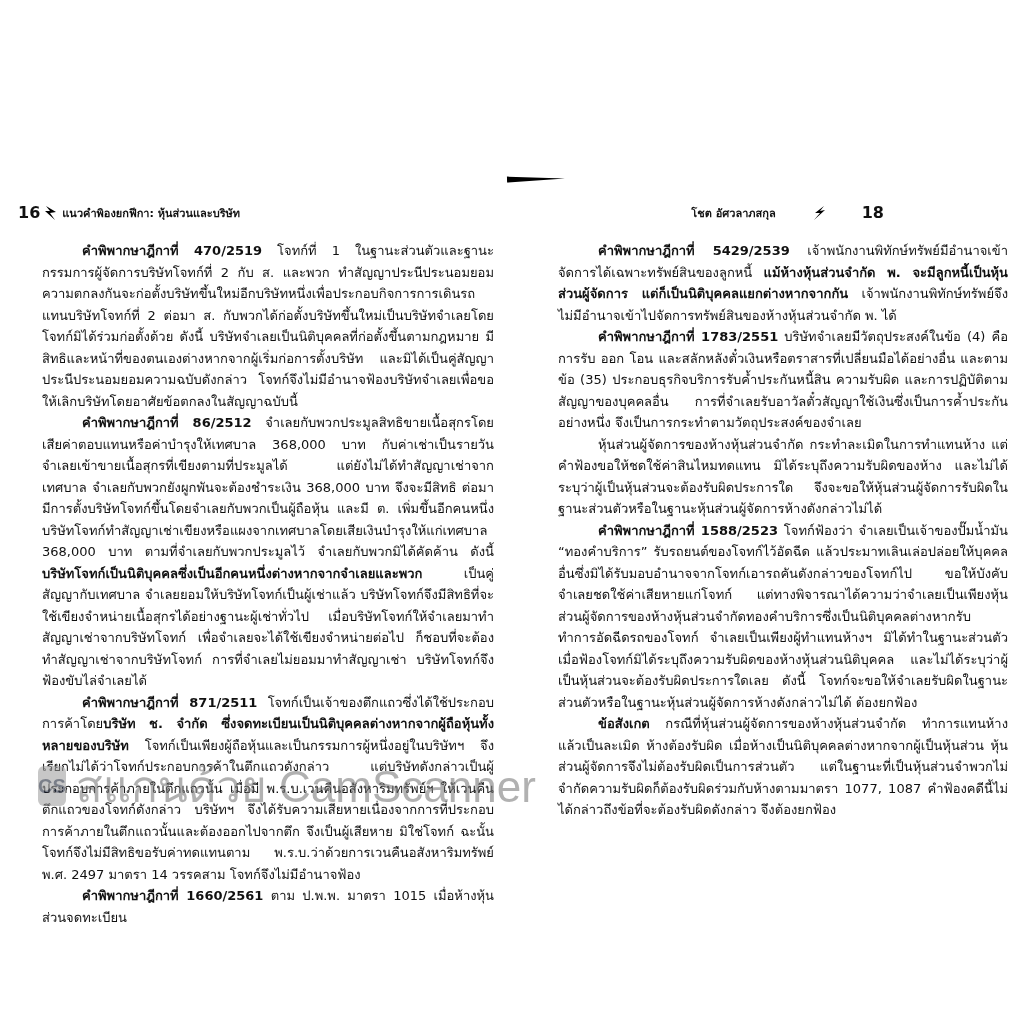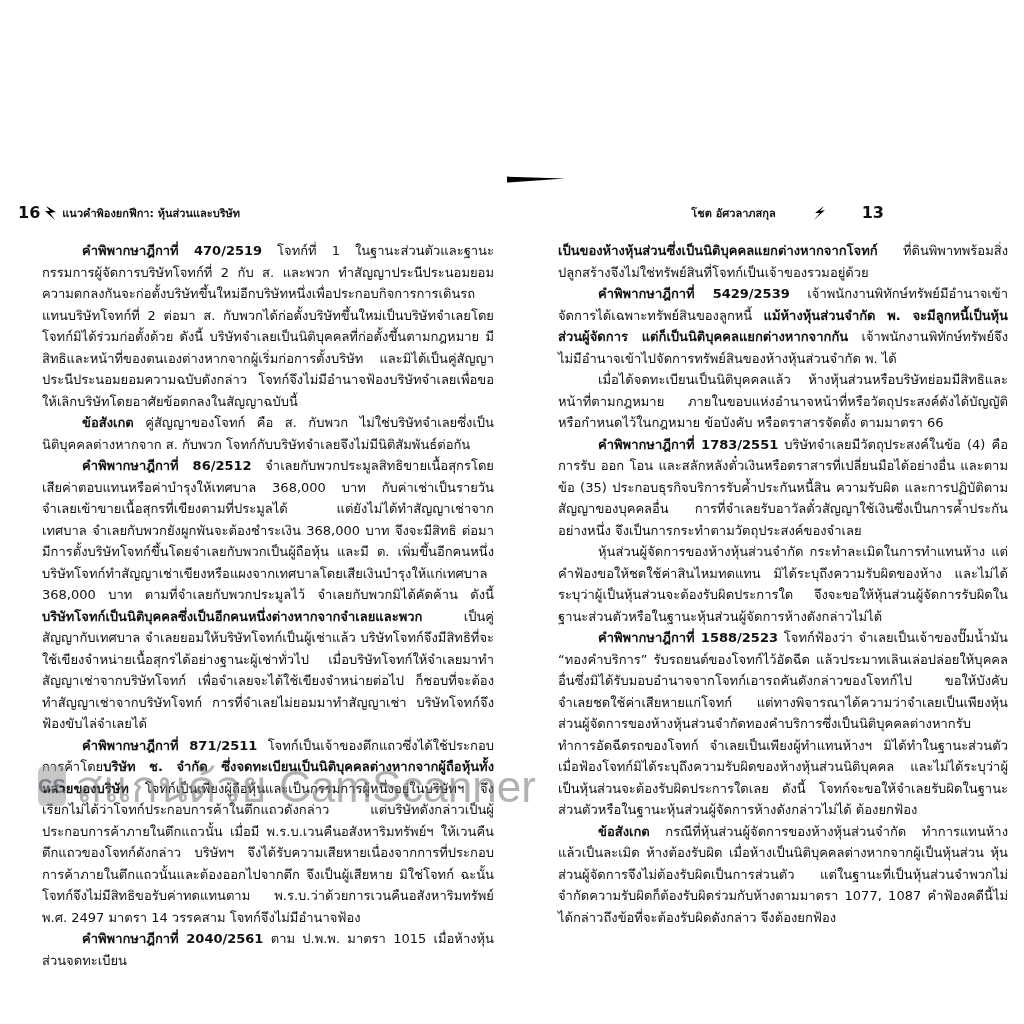--- a/index.html
+++ b/index.html
@@ -47,35 +47,32 @@
         <path d="M2 1 L12 7 L6 8 L11 15 L1 6 L6 6 Z" fill="#000"></path>
       </svg>
     <span>แนวคำพิองยกฟีกา: หุ้นส่วนและบริษัท</span>
   </div>
 
   <div class="header right">
     <span>โชต อัศวลาภสกุล</span>
     <svg class="leaf" viewBox="0 0 14 16">
         <path d="M12 1 L3 8 L8 8 L2 15 L13 5 L8 6 Z" fill="#000"></path>
       </svg>
-    <span class="pnum">13</span>
+    <span class="pnum">18</span>
   </div>
 
   <div class="page left">
     <p><b>คำพิพากษาฎีกาที่ 470/2519</b><span> โจทก์ที่ 1 ในฐานะส่วนตัวและฐานะกรรมการผู้จัดการบริษัทโจทก์ที่ 2 กับ ส. และพวก ทำสัญญาประนีประนอมยอมความตกลงกันจะก่อตั้งบริษัทขึ้นใหม่อีกบริษัทหนึ่งเพื่อประกอบกิจการการเดินรถแทนบริษัทโจทก์ที่ 2 ต่อมา ส. กับพวกได้ก่อตั้งบริษัทขึ้นใหม่เป็นบริษัทจำเลยโดยโจทก์มิได้ร่วมก่อตั้งด้วย ดังนี้ บริษัทจำเลยเป็นนิติบุคคลที่ก่อตั้งขึ้นตามกฎหมาย มีสิทธิและหน้าที่ของตนเองต่างหากจากผู้เริ่มก่อการตั้งบริษัท และมิได้เป็นคู่สัญญาประนีประนอมยอมความฉบับดังกล่าว โจทก์จึงไม่มีอำนาจฟ้องบริษัทจำเลยเพื่อขอให้เลิกบริษัทโดยอาศัยข้อตกลงในสัญญาฉบับนี้</span></p>
-    <p><b>ข้อสังเกต</b><span> คู่สัญญาของโจทก์ คือ ส. กับพวก ไม่ใช่บริษัทจำเลยซึ่งเป็นนิติบุคคลต่างหากจาก ส. กับพวก โจทก์กับบริษัทจำเลยจึงไม่มีนิติสัมพันธ์ต่อกัน</span></p>
     <p><b>คำพิพากษาฎีกาที่ 86/2512</b><span> จำเลยกับพวกประมูลสิทธิขายเนื้อสุกรโดยเสียค่าตอบแทนหรือค่าบำรุงให้เทศบาล 368,000 บาท กับค่าเช่าเป็นรายวัน จำเลยเข้าขายเนื้อสุกรที่เขียงตามที่ประมูลได้ แต่ยังไม่ได้ทำสัญญาเช่าจากเทศบาล จำเลยกับพวกยังผูกพันจะต้องชำระเงิน 368,000 บาท จึงจะมีสิทธิ ต่อมามีการตั้งบริษัทโจทก์ขึ้นโดยจำเลยกับพวกเป็นผู้ถือหุ้น และมี ต. เพิ่มขึ้นอีกคนหนึ่ง บริษัทโจทก์ทำสัญญาเช่าเขียงหรือแผงจากเทศบาลโดยเสียเงินบำรุงให้แก่เทศบาล 368,000 บาท ตามที่จำเลยกับพวกประมูลไว้ จำเลยกับพวกมิได้คัดค้าน ดังนี้ </span><b>บริษัทโจทก์เป็นนิติบุคคลซึ่งเป็นอีกคนหนึ่งต่างหากจากจำเลยและพวก</b><span> เป็นคู่สัญญากับเทศบาล จำเลยยอมให้บริษัทโจทก์เป็นผู้เช่าแล้ว บริษัทโจทก์จึงมีสิทธิที่จะใช้เขียงจำหน่ายเนื้อสุกรได้อย่างฐานะผู้เช่าทั่วไป เมื่อบริษัทโจทก์ให้จำเลยมาทำสัญญาเช่าจากบริษัทโจทก์ เพื่อจำเลยจะได้ใช้เขียงจำหน่ายต่อไป ก็ชอบที่จะต้องทำสัญญาเช่าจากบริษัทโจทก์ การที่จำเลยไม่ยอมมาทำสัญญาเช่า บริษัทโจทก์จึงฟ้องขับไล่จำเลยได้</span></p>
     <p><b>คำพิพากษาฎีกาที่ 871/2511</b><span> โจทก์เป็นเจ้าของตึกแถวซึ่งได้ใช้ประกอบการค้าโดย</span><b>บริษัท ช. จำกัด ซึ่งจดทะเบียนเป็นนิติบุคคลต่างหากจากผู้ถือหุ้นทั้งหลายของบริษัท</b><span> โจทก์เป็นเพียงผู้ถือหุ้นและเป็นกรรมการผู้หนึ่งอยู่ในบริษัทฯ จึงเรียกไม่ได้ว่าโจทก์ประกอบการค้าในตึกแถวดังกล่าว แต่บริษัทดังกล่าวเป็นผู้ประกอบการค้าภายในตึกแถวนั้น เมื่อมี พ.ร.บ.เวนคืนอสังหาริมทรัพย์ฯ ให้เวนคืนตึกแถวของโจทก์ดังกล่าว บริษัทฯ จึงได้รับความเสียหายเนื่องจากการที่ประกอบการค้าภายในตึกแถวนั้นและต้องออกไปจากตึก จึงเป็นผู้เสียหาย มิใช่โจทก์ ฉะนั้นโจทก์จึงไม่มีสิทธิขอรับค่าทดแทนตาม พ.ร.บ.ว่าด้วยการเวนคืนอสังหาริมทรัพย์ พ.ศ. 2497 มาตรา 14 วรรคสาม โจทก์จึงไม่มีอำนาจฟ้อง</span></p>
-    <p><b>คำพิพากษาฎีกาที่ 2040/2561</b><span> ตาม ป.พ.พ. มาตรา 1015 เมื่อห้างหุ้นส่วนจดทะเบียน</span></p>
+    <p><b>คำพิพากษาฎีกาที่ 1660/2561</b><span> ตาม ป.พ.พ. มาตรา 1015 เมื่อห้างหุ้นส่วนจดทะเบียน</span></p>
   </div>
 
   <div class="page right">
-    <p class="cont"><b>เป็นของห้างหุ้นส่วนซึ่งเป็นนิติบุคคลแยกต่างหากจากโจทก์</b><span> ที่ดินพิพาทพร้อมสิ่งปลูกสร้างจึงไม่ใช่ทรัพย์สินที่โจทก์เป็นเจ้าของรวมอยู่ด้วย</span></p>
     <p><b>คำพิพากษาฎีกาที่ 5429/2539</b><span> เจ้าพนักงานพิทักษ์ทรัพย์มีอำนาจเข้าจัดการได้เฉพาะทรัพย์สินของลูกหนี้ </span><b>แม้ห้างหุ้นส่วนจำกัด พ. จะมีลูกหนี้เป็นหุ้นส่วนผู้จัดการ แต่ก็เป็นนิติบุคคลแยกต่างหากจากกัน</b><span> เจ้าพนักงานพิทักษ์ทรัพย์จึงไม่มีอำนาจเข้าไปจัดการทรัพย์สินของห้างหุ้นส่วนจำกัด พ. ได้</span></p>
-    <p><span>เมื่อได้จดทะเบียนเป็นนิติบุคคลแล้ว ห้างหุ้นส่วนหรือบริษัทย่อมมีสิทธิและหน้าที่ตามกฎหมาย ภายในขอบแห่งอำนาจหน้าที่หรือวัตถุประสงค์ดังได้บัญญัติหรือกำหนดไว้ในกฎหมาย ข้อบังคับ หรือตราสารจัดตั้ง ตามมาตรา 66</span></p>
     <p><b>คำพิพากษาฎีกาที่ 1783/2551</b><span> บริษัทจำเลยมีวัตถุประสงค์ในข้อ (4) คือ การรับ ออก โอน และสลักหลังตั๋วเงินหรือตราสารที่เปลี่ยนมือได้อย่างอื่น และตามข้อ (35) ประกอบธุรกิจบริการรับค้ำประกันหนี้สิน ความรับผิด และการปฏิบัติตามสัญญาของบุคคลอื่น การที่จำเลยรับอาวัลตั๋วสัญญาใช้เงินซึ่งเป็นการค้ำประกันอย่างหนึ่ง จึงเป็นการกระทำตามวัตถุประสงค์ของจำเลย</span></p>
     <p><span>หุ้นส่วนผู้จัดการของห้างหุ้นส่วนจำกัด กระทำละเมิดในการทำแทนห้าง แต่คำฟ้องขอให้ชดใช้ค่าสินไหมทดแทน มิได้ระบุถึงความรับผิดของห้าง และไม่ได้ระบุว่าผู้เป็นหุ้นส่วนจะต้องรับผิดประการใด จึงจะขอให้หุ้นส่วนผู้จัดการรับผิดในฐานะส่วนตัวหรือในฐานะหุ้นส่วนผู้จัดการห้างดังกล่าวไม่ได้</span></p>
     <p><b>คำพิพากษาฎีกาที่ 1588/2523</b><span> โจทก์ฟ้องว่า จำเลยเป็นเจ้าของปั๊มน้ำมัน “ทองคำบริการ” รับรถยนต์ของโจทก์ไว้อัดฉีด แล้วประมาทเลินเล่อปล่อยให้บุคคลอื่นซึ่งมิได้รับมอบอำนาจจากโจทก์เอารถคันดังกล่าวของโจทก์ไป ขอให้บังคับจำเลยชดใช้ค่าเสียหายแก่โจทก์ แต่ทางพิจารณาได้ความว่าจำเลยเป็นเพียงหุ้นส่วนผู้จัดการของห้างหุ้นส่วนจำกัดทองคำบริการซึ่งเป็นนิติบุคคลต่างหากรับทำการอัดฉีดรถของโจทก์ จำเลยเป็นเพียงผู้ทำแทนห้างฯ มิได้ทำในฐานะส่วนตัว เมื่อฟ้องโจทก์มิได้ระบุถึงความรับผิดของห้างหุ้นส่วนนิติบุคคล และไม่ได้ระบุว่าผู้เป็นหุ้นส่วนจะต้องรับผิดประการใดเลย ดังนี้ โจทก์จะขอให้จำเลยรับผิดในฐานะส่วนตัวหรือในฐานะหุ้นส่วนผู้จัดการห้างดังกล่าวไม่ได้ ต้องยกฟ้อง</span></p>
     <p><b>ข้อสังเกต</b><span> กรณีที่หุ้นส่วนผู้จัดการของห้างหุ้นส่วนจำกัด ทำการแทนห้างแล้วเป็นละเมิด ห้างต้องรับผิด เมื่อห้างเป็นนิติบุคคลต่างหากจากผู้เป็นหุ้นส่วน หุ้นส่วนผู้จัดการจึงไม่ต้องรับผิดเป็นการส่วนตัว แต่ในฐานะที่เป็นหุ้นส่วนจำพวกไม่จำกัดความรับผิดก็ต้องรับผิดร่วมกับห้างตามมาตรา 1077, 1087 คำฟ้องคดีนี้ไม่ได้กล่าวถึงข้อที่จะต้องรับผิดดังกล่าว จึงต้องยกฟ้อง</span></p>
   </div>
 
   <div class="watermark">
     <div class="wm-logo">CS</div>
     <div class="wm-text">สแกนด้วย CamScanner</div>
   </div>

